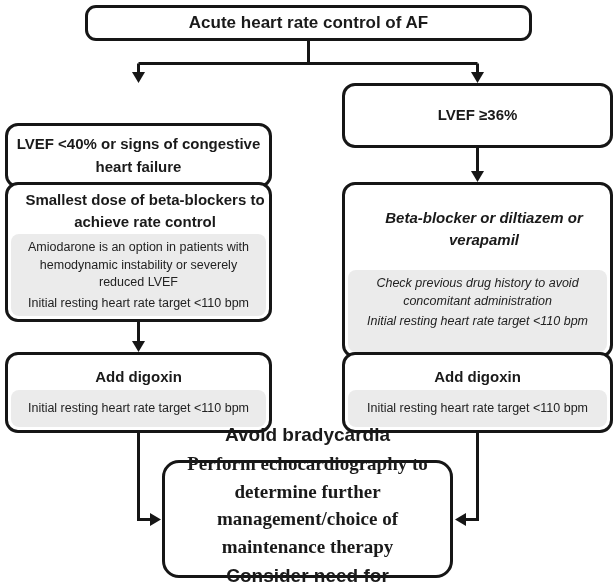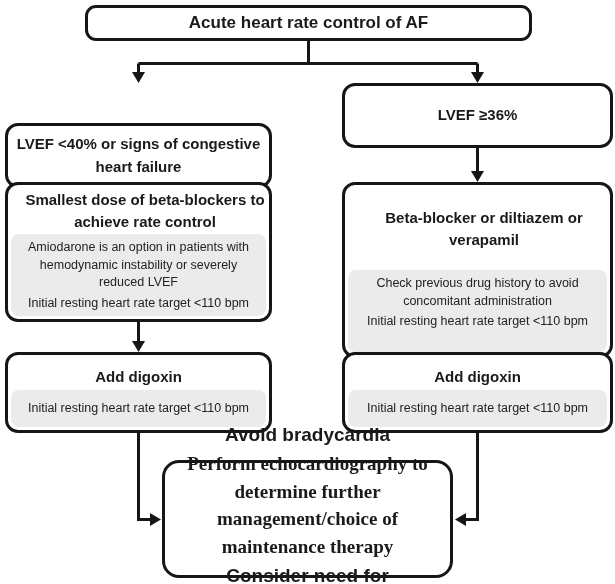--- a/index.html
+++ b/index.html
@@ -23,21 +23,21 @@
     align-items: center; justify-content: center;
     text-align: center;
   }
   .heading { font-weight: bold; font-size: 15px; line-height: 1.5; }
   .title-node { left: 85px; top: 5px; width: 447px; height: 36px; border-radius: 11px; }
   .title-node .heading { font-size: 17px; }
   .cond-left  { left: 5px;   top: 83px; width: 267px; height: 65px; margin-top: 40px; }
   .cond-right { left: 342px; top: 83px; width: 271px; height: 65px; }
   .cond-left .heading { max-width: 246px; }
   .treat-left  { left: 5px;   top: 182px; width: 267px; height: 140px; }
-  .treat-right { left: 342px; top: 182px; width: 271px; height: 176px; }
+  .treat-right { left: 342px; top: 182px; width: 271px; height: 176px; font-style: italic; }
   .treat { justify-content: flex-start; padding-top: 3px; }
   .treat .head-area {
     flex: 1; display: flex; align-items: center; justify-content: center;
   }
   .treat .heading { max-width: 250px; margin-left: 13px; }
   .note-panel {
     background: #ebebeb;
     border-radius: 8px;
     width: calc(100% - 6px);
     margin: 0 3px 3px 3px;

